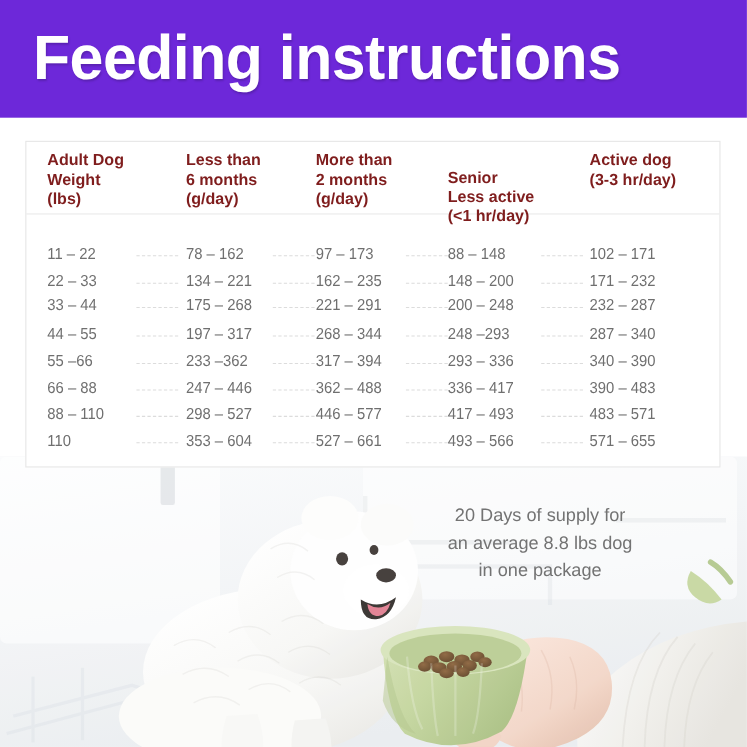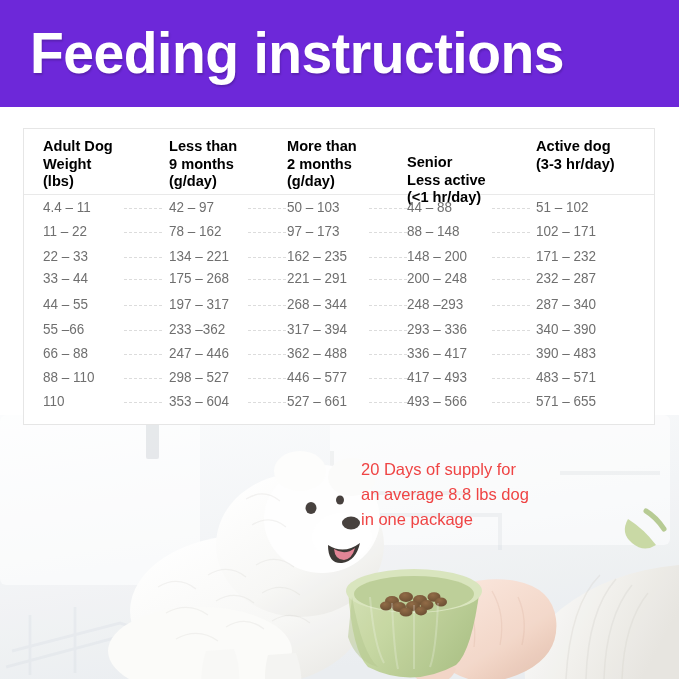--- a/index.html
+++ b/index.html
@@ -38,21 +38,21 @@
     background:#ffffff;
     z-index:5;
   }
   #table-header-row{
     position:relative;
     height:66px;
     border-bottom:1px solid #e9e9e9;
   }
   .th{
     position:absolute; top:9px;
-    color:#000000;
+    color:#7f1d1d;
     font-size:14.6px;
     font-weight:bold;
     line-height:17.5px;
     white-space:pre-line;
   }
   #table-body{ position:relative; height:228px; }
   .row{ position:absolute; left:0; width:100%; height:24px; }
   .cell{
     position:absolute;
     top:0;
@@ -82,66 +82,55 @@
     overflow:hidden;
     background:#f7f8f9;
   }
   #photo svg{ display:block; width:679px; height:264px; }
 
   
   #supply-note{
     position:absolute;
     right:58px; top:457px;
     width:260px;
-    text-align:left;
-    color:#ef4444;
+    text-align:center;
+    color:#737373;
     font-size:16.5px;
     line-height:25px;
     z-index:6;
     white-space:pre-line;
   }
 </style>
 </head>
 <body>
 
 <div id="header-banner">
   <div id="page-title">Feeding instructions</div>
 </div>
 
 <div id="feeding-table">
 
   <div id="table-header-row">
     <div class="th" style="left:19px;">Adult Dog
 Weight
 (lbs)</div>
     <div class="th" style="left:145px;">Less than
-9 months
+6 months
 (g/day)</div>
     <div class="th" style="left:263px;">More than
 2 months
 (g/day)</div>
     <div class="th" style="left:383px;margin-top:16px;">Senior
 Less active
 (&lt;1 hr/day)</div>
     <div class="th" style="left:512px;">Active dog
 (3-3 hr/day)</div>
   </div>
 
   <div id="table-body">
-      <div class="row" style="top: 0px;">
-        <div class="cell c0">4.4 – 11</div>
-        <div class="leader l0"></div>
-        <div class="cell c1">42 – 97</div>
-        <div class="leader l1"></div>
-        <div class="cell c2">50 – 103</div>
-        <div class="leader l2"></div>
-        <div class="cell c3">44 – 88</div>
-        <div class="leader l3"></div>
-        <div class="cell c4">51 – 102</div>
-      </div>
       <div class="row" style="top: 24.3px;">
         <div class="cell c0">11 – 22</div>
         <div class="leader l0"></div>
         <div class="cell c1">78 – 162</div>
         <div class="leader l1"></div>
         <div class="cell c2">97 – 173</div>
         <div class="leader l2"></div>
         <div class="cell c3">88 – 148</div>
         <div class="leader l3"></div>
         <div class="cell c4">102 – 171</div>

